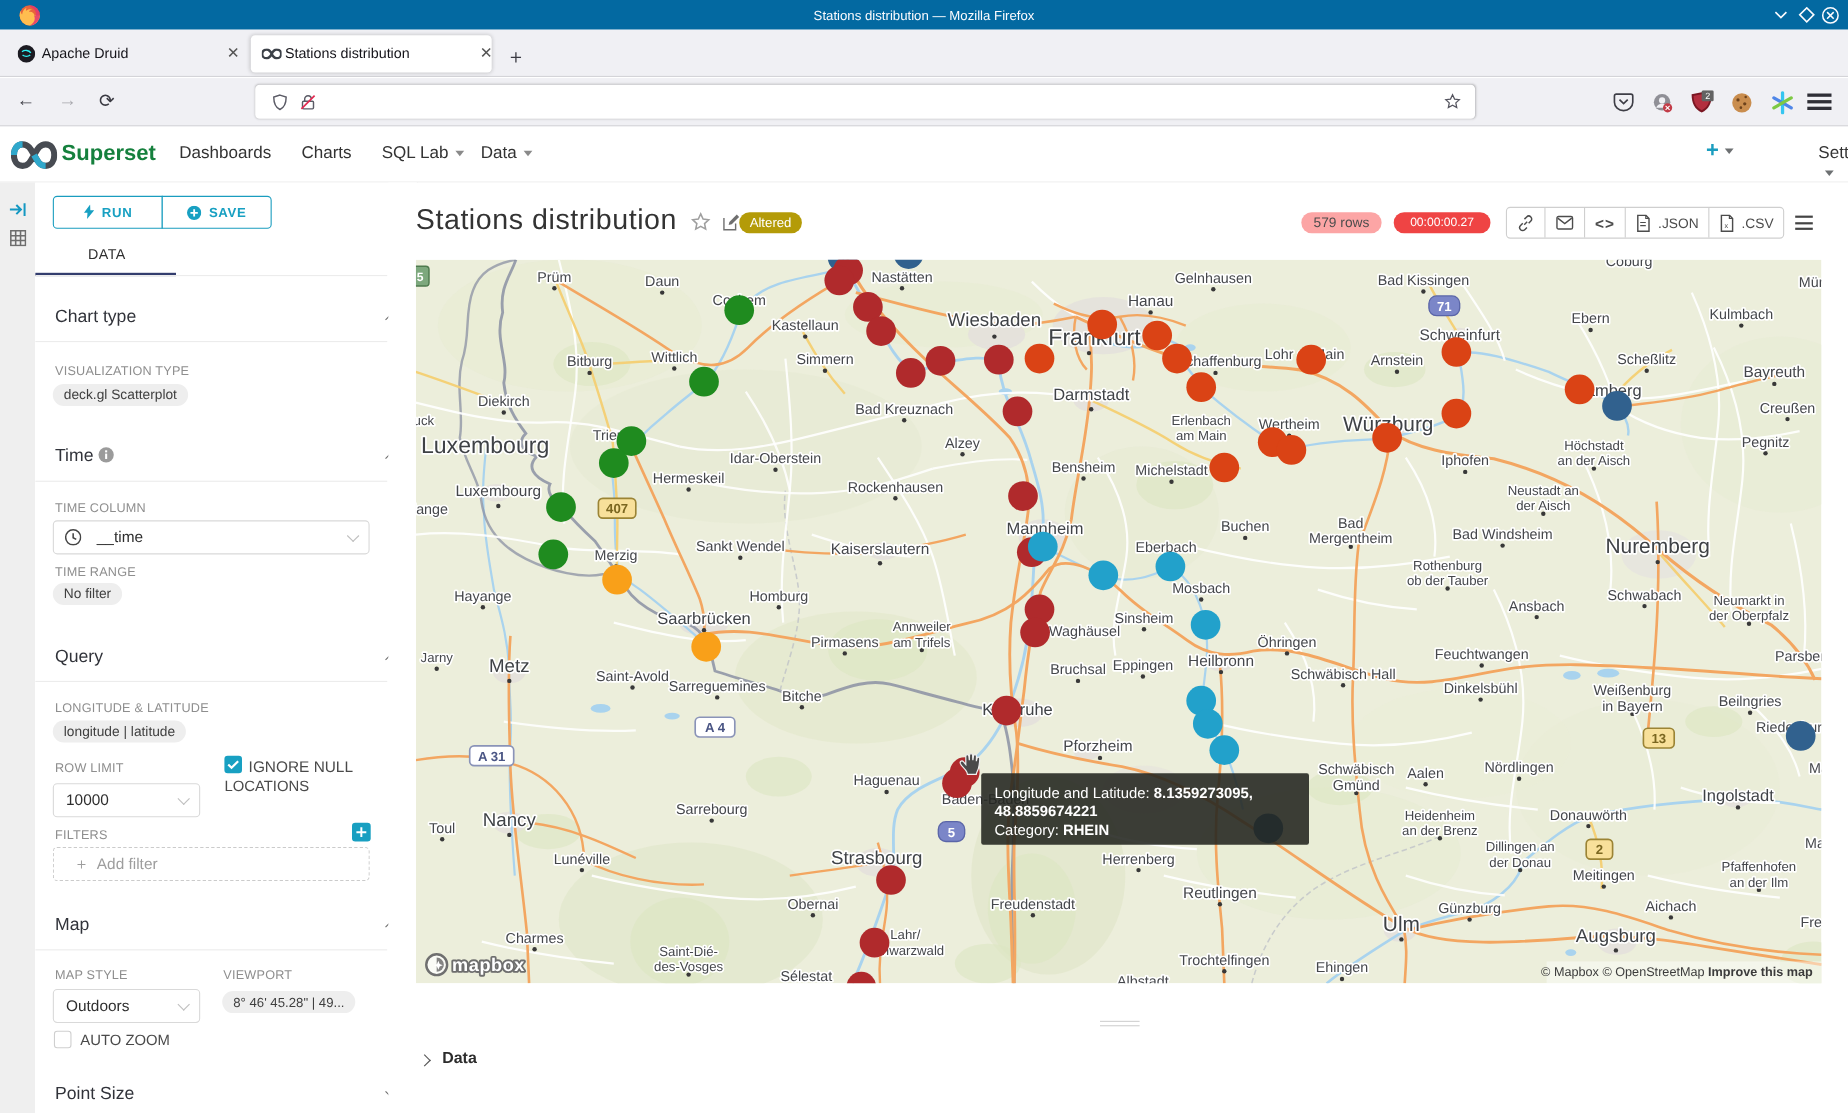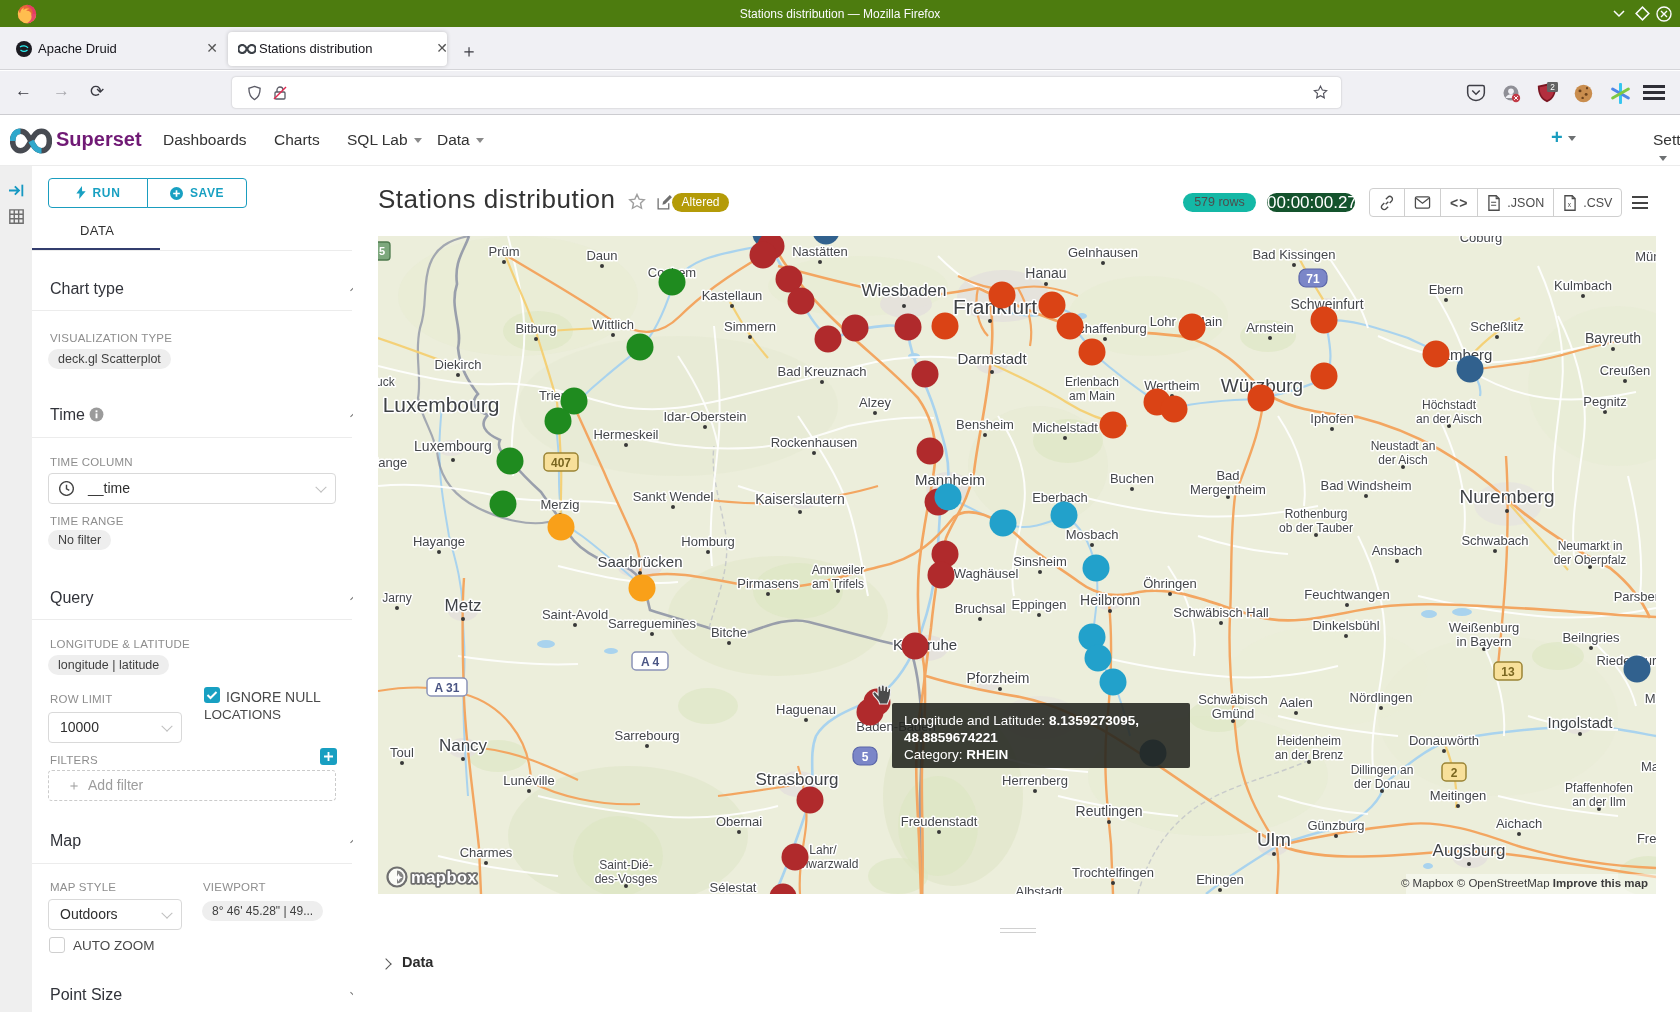--- a/index.html
+++ b/index.html
@@ -1,17 +1,17 @@
 <!DOCTYPE html>
 <html><head>
 <meta charset="utf-8">
 <style>
 * { margin:0; padding:0; box-sizing:border-box; }
 html,body { width:1680px; height:1012px; overflow:hidden; font-family:"Liberation Sans", sans-serif; background:#fff; }
-#titlebar { position:absolute; left:0; top:0; width:1680px; height:27px; background:#4d7c0f; color:#fbfbfe; font-size:12px; }
+#titlebar { position:absolute; left:0; top:0; width:1680px; height:27px; background:#0369a1; color:#fbfbfe; font-size:12px; }
 #titlebar .t { position:absolute; left:0; right:0; top:7px; text-align:center; }
 #tabbar { position:absolute; left:0; top:27px; width:1680px; height:43px; background:#f0f0f4; border-bottom:1px solid #d4d4d8; }
 .tab1 { position:absolute; left:5px; top:5px; width:218px; height:34px; border-radius:4px; }
 .tab1 .txt { position:absolute; left:33px; top:9px; font-size:13px; color:#15141a; }
 .tabx { position:absolute; top:8px; width:18px; color:#555; font-size:14px; text-align:center; }
 .tab2 { position:absolute; left:228px; top:5px; width:219px; height:34px; background:#fff; border-radius:4px; box-shadow:0 0 4px rgba(0,0,0,.2); }
 .tab2 .txt { position:absolute; left:31px; top:9px; font-size:13px; color:#15141a; }
 #newtab { position:absolute; left:460px; top:12px; font-size:18px; color:#3a3a42; }
 #urlrow { position:absolute; left:0; top:71px; width:1680px; height:44px; background:#f0f0f4; border-bottom:1px solid #ccccd0; }
 .navbtn { position:absolute; top:10px; font-size:17px; color:#3a3a42; }
@@ -35,22 +35,22 @@
 .chev.up { transform:rotate(45deg); }
 .chev.down { transform:rotate(225deg); }
 .lbl { position:absolute; left:18px; font-size:11.5px; color:#8e8e8e; letter-spacing:.2px; }
 .pill { position:absolute; background:#eeeeee; border-radius:10px; font-size:12.5px; color:#3f3f3f; padding:3px 10px; white-space:nowrap; }
 .selbox { position:absolute; left:16px; height:31px; background:#fff; border:1px solid #d9d9d9; border-radius:4px; font-size:14px; color:#2e2e2e; }
 .selcaret { position:absolute; right:10px; top:12px; width:8px; height:8px; border-left:1.4px solid #bfbfbf; border-top:1.4px solid #bfbfbf; transform:rotate(225deg) translate(2px,2px); }
 #main { position:absolute; left:353px; top:166px; width:1327px; height:846px; background:#fff; }
 #charthead { position:absolute; left:0; top:0; width:1327px; height:70px; }
 #ctitle { position:absolute; left:25px; top:18px; font-size:26px; letter-spacing:0.5px; color:#333333; }
 #altered { position:absolute; left:319px; top:27px; width:57px; height:19px; background:#b49b08; border-radius:10px; color:#fff; font-size:12px; text-align:center; line-height:19px; }
-#rowspill { position:absolute; left:830px; top:27px; width:73px; height:19px; background:#14b8a6; border-radius:10px; color:#4d4d4d; font-size:12.5px; text-align:center; line-height:19px; }
-#timepill { position:absolute; left:914px; top:27px; width:88px; height:19px; background:#14532d; border-radius:10px; color:#fff; font-size:17px; text-align:center; line-height:19px; }
+#rowspill { position:absolute; left:830px; top:27px; width:73px; height:19px; background:#fca5a5; border-radius:10px; color:#4d4d4d; font-size:12.5px; text-align:center; line-height:19px; }
+#timepill { position:absolute; left:914px; top:27px; width:88px; height:19px; background:#ef4444; border-radius:10px; color:#fff; font-size:11px; text-align:center; line-height:19px; }
 #btngroup { position:absolute; left:1016px; top:22px; height:29px; display:flex; border:1px solid #cfcfcf; border-radius:4px; background:#fff; }
 #btngroup .cell { height:27px; border-right:1px solid #cfcfcf; display:flex; align-items:center; justify-content:center; padding:0 9px; font-size:12.5px; color:#4c4c4c; }
 #btngroup .cell:last-child { border-right:none; }
 #burger { position:absolute; left:1272px; top:30px; width:16px; height:13px; }
 #burger div { height:2px; background:#444; margin-bottom:3.5px; }
 #mapwrap { position:absolute; left:25px; top:70px; width:1278px; height:658px; overflow:hidden; }
 #datafoot { position:absolute; left:0; top:728px; width:1327px; height:118px; }
 .handle { position:absolute; left:647px; top:60px; width:36px; height:5px; border-top:1.5px solid #d0d0d0; border-bottom:1.5px solid #d0d0d0; }
 #dlabel { position:absolute; left:29px; top:88px; font-size:14.5px; font-weight:bold; color:#2c2c2c; }
 #dchev { position:absolute; left:7px; top:91px; width:8px; height:8px; border-right:1.8px solid #555; border-top:1.8px solid #555; transform:rotate(45deg); }
@@ -140,21 +140,21 @@
     <div style="height:2.6px;background:#2e2e36;margin-bottom:3.4px"></div>
     <div style="height:2.6px;background:#2e2e36"></div>
   </div>
 </div>
 <div id="navbar">
   <svg width="42" height="26" style="position:absolute;left:10px;top:13px" viewBox="0 0 42 26">
     <path d="M10.5 3.2 C0 3.2 0 22.8 10.5 22.8 C16 22.8 18.2 18 21 13 C23.8 8 26 3.2 31.5 3.2 C42 3.2 42 22.8 31.5 22.8 C26 22.8 23.8 18 21 13 C18.2 8 16 3.2 10.5 3.2 Z" fill="none" stroke="#474b52" stroke-width="5.6"></path>
     <path d="M10.5 3.2 C5 3.2 2.7 7.5 2.7 13" fill="none" stroke="#2fa8cc" stroke-width="5.6"></path>
     <path d="M21 13 C23.8 18 26 22.8 31.5 22.8" fill="none" stroke="#2fa8cc" stroke-width="5.6"></path>
   </svg>
-  <div style="position:absolute;left:56px;top:13px;font-size:20px;font-weight:bold;color:#701a75">Superset</div>
+  <div style="position:absolute;left:56px;top:13px;font-size:20px;font-weight:bold;color:#15803d">Superset</div>
   <div class="navitem" style="left:163px">Dashboards</div>
   <div class="navitem" style="left:274px">Charts</div>
   <div class="navitem" style="left:347px">SQL Lab<span class="caret"></span></div>
   <div class="navitem" style="left:437px">Data<span class="caret"></span></div>
   <div class="navitem" style="left:1551px;color:#1a9dbf;font-weight:bold;font-size:20px;top:11px">+<span class="caret" style="border-top-color:#6d7072;margin-left:5px;vertical-align:3px"></span></div>
   <div class="navitem" style="left:1653px">Settings<span class="caret" style="border-top-color:#6d7072"></span></div>
 </div>
 <div id="leftstrip">
   <svg width="17" height="15" style="position:absolute;left:8px;top:17px" viewBox="0 0 20 18">
       <path d="M1 9 h11 M8 4 l5 5 -5 5" stroke="#1598c2" stroke-width="2.2" fill="none"></path>

